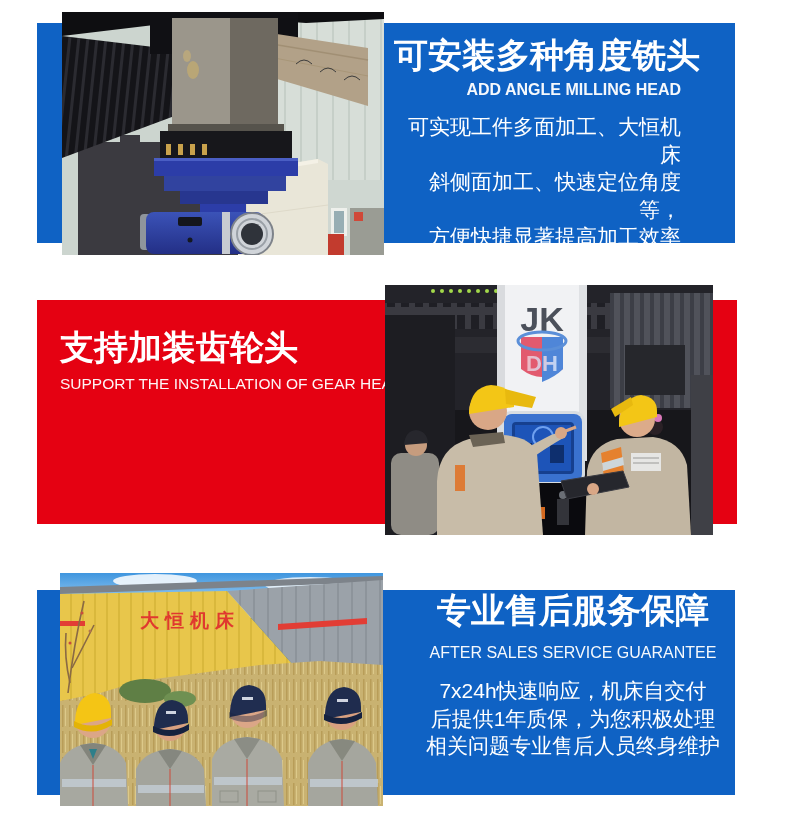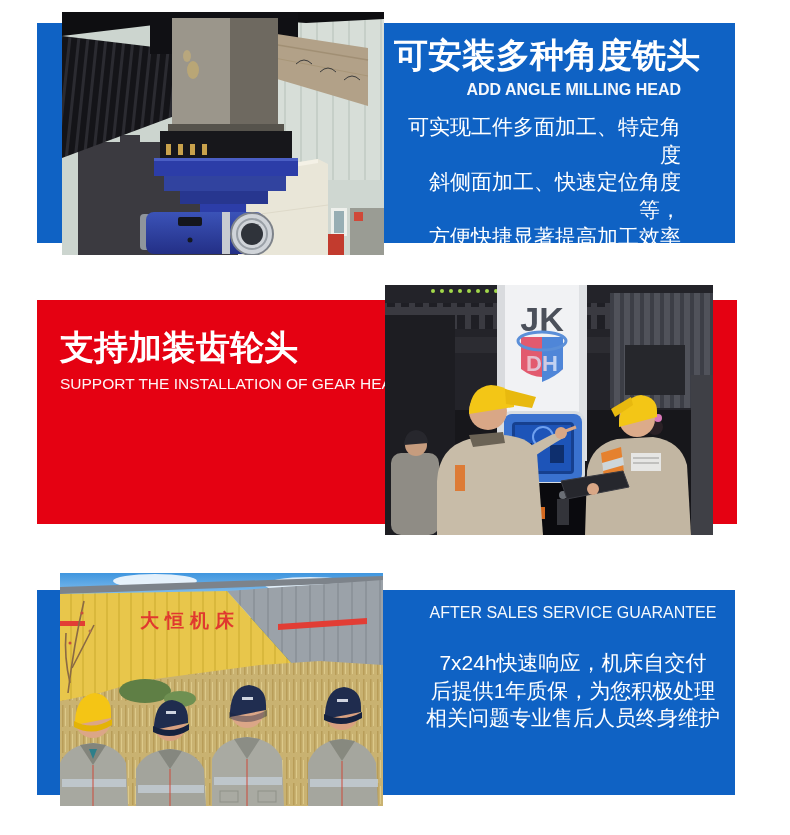--- a/index.html
+++ b/index.html
@@ -17,21 +17,21 @@
   .body{font-size:21px;line-height:27.5px;white-space:pre-line;}
   #t1{left:384px;top:23px;width:314px;height:220px;padding:10px 17px 11px 10px;text-align:right;}
   #t1 .subtitle{margin-top:2px;font-weight:bold;}
   #t1 .body{margin-top:12px;}
   #t2{left:37px;top:300px;width:348px;height:224px;padding:25px 4px 0 23px;text-align:left;border-radius:23px;}
   #t2 .subtitle{margin-top:4px;font-size:15.5px;}
   #t2 .body{margin-top:12px;line-height:28.5px;}
   #t3{left:383px;top:590px;width:352px;height:205px;padding:0 10px 0 38px;text-align:center;}
   #t3 .title{line-height:40px;}
   #t3 .subtitle{margin-top:12px;}
-  #t3 .body{margin-top:25px;}
+  #t3 .body{margin-top:13px;}
   #p1{left:37px;top:23px;width:698px;height:220px;}
   #p2{left:37px;top:300px;width:700px;height:224px;}
   #p3{left:37px;top:590px;width:698px;height:205px;}
   #ph1{left:62px;top:12px;width:322px;height:243px;}
   #ph2{left:385px;top:285px;width:328px;height:250px;}
   #ph3{left:60px;top:573px;width:323px;height:233px;}
 </style>
 </head>
 <body>
 
@@ -115,21 +115,21 @@
           <circle cx="190" cy="222" r="15" fill="none" stroke="#9aa0a7" stroke-width="2"></circle>
           <circle cx="190" cy="222" r="11" fill="#2f333a"></circle>
           <circle cx="128" cy="228" r="2.5" fill="#141820"></circle>
         </g>
       </svg>
     </div>
 
     <div class="tb" id="t1">
       <div class="title">可安装多种角度铣头</div>
       <div class="subtitle">ADD ANGLE MILLING HEAD</div>
-      <div class="body">可实现工件多面加工、特定角度
+      <div class="body">可实现工件多面加工、大恒机床
 斜侧面加工、快速定位角度等，
 方便快捷显著提高加工效率</div>
     </div>
   </section>
 
   
   <section>
     <div class="panel red" id="p2"></div>
 
     <div class="tb" id="t2">
@@ -324,20 +324,21 @@
           <rect x="277" y="126" width="11" height="3" fill="#cfd4e0"></rect>
           <path d="M248,233 L248,190 Q256,168 282,166 Q308,168 316,190 L318,233 Z" fill="#a5a69e"></path>
           <path d="M269,168 L282,166 295,168 282,188 Z" fill="#87897f"></path>
           <rect x="250" y="206" width="68" height="8" fill="#c2cbd2" opacity=".85"></rect>
           <path d="M282,188 L282,233" stroke="#cc4a3a" fill="none"></path>
         </g>
       </svg>
     </div>
 
     <div class="tb" id="t3">
+      <div class="title">专业售后服务保障</div>
       <div class="subtitle">AFTER SALES SERVICE GUARANTEE</div>
       <div class="body">7x24h快速响应，机床自交付
 后提供1年质保，为您积极处理
 相关问题专业售后人员终身维护</div>
     </div>
   </section>
 
 </div>
 
 </body></html>

